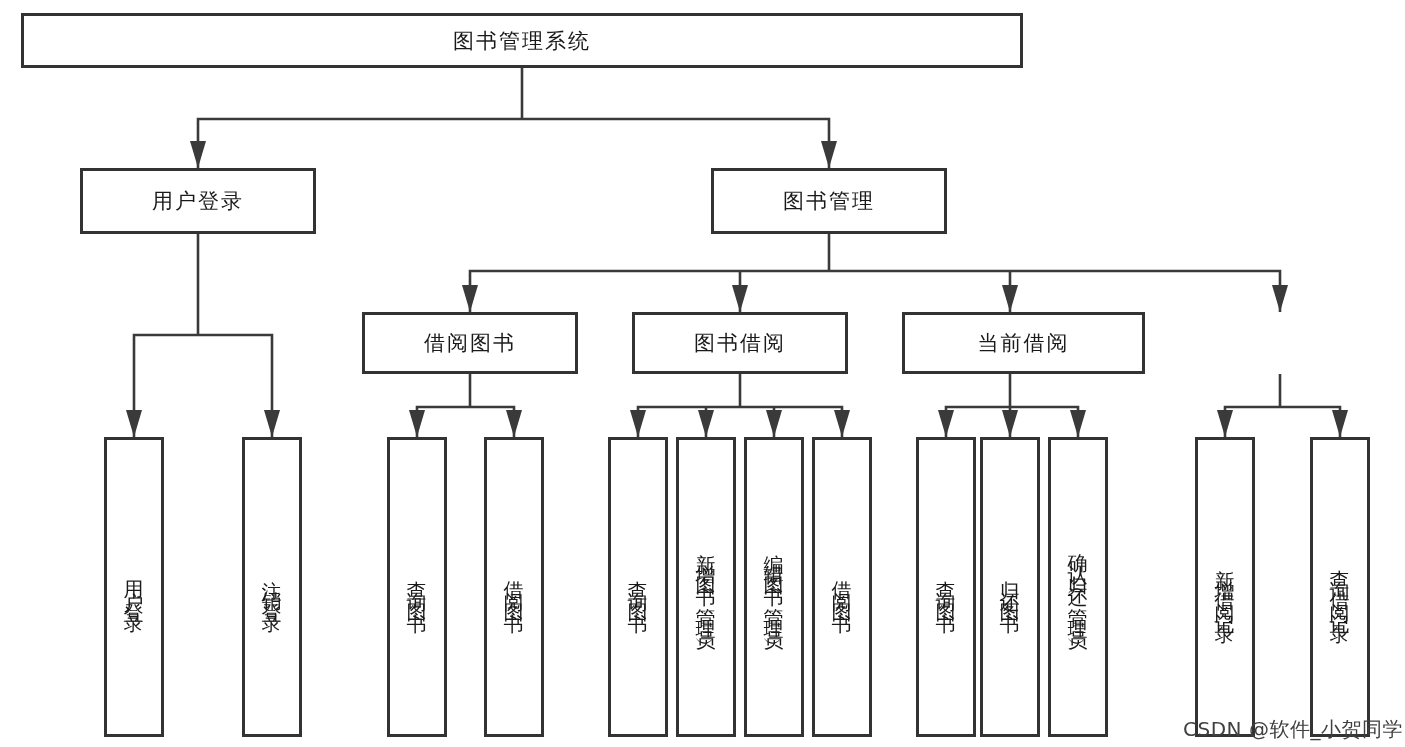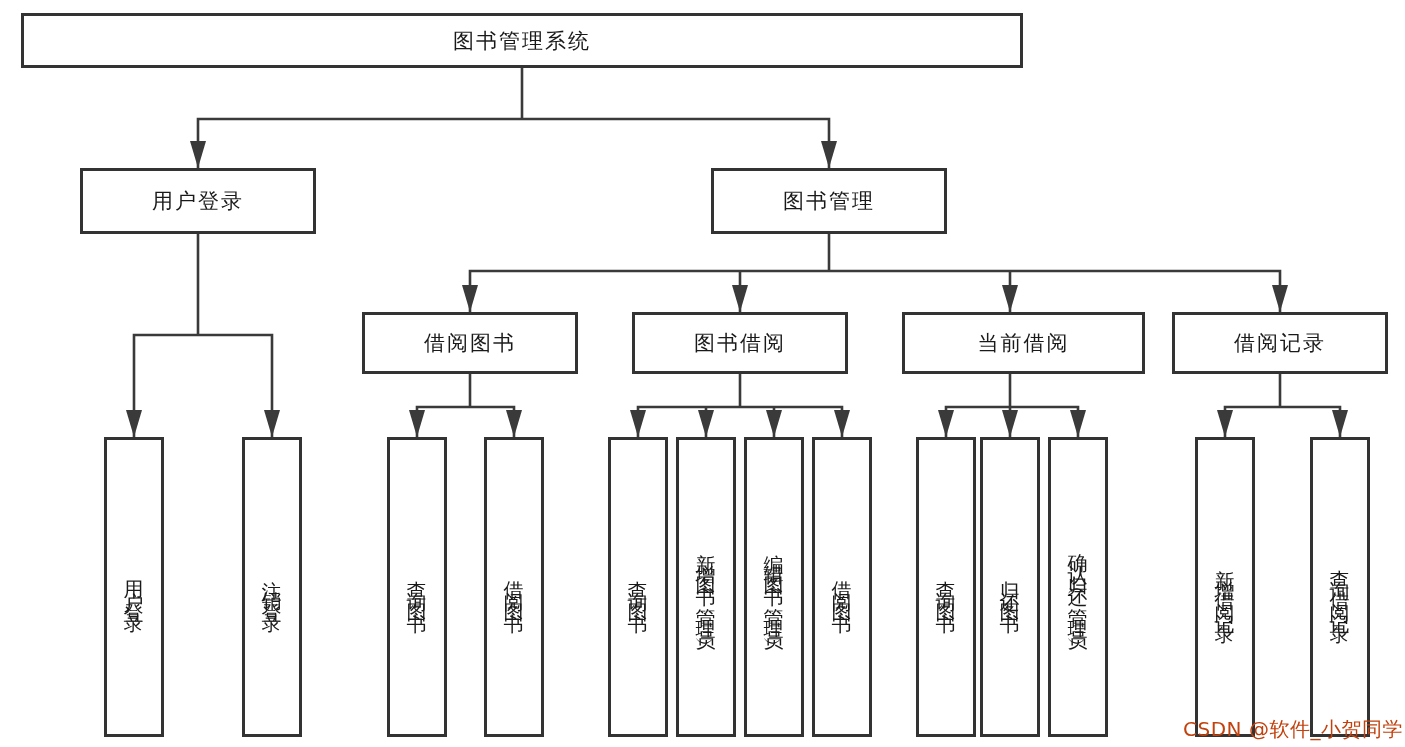--- a/index.html
+++ b/index.html
@@ -35,21 +35,21 @@
     font-size: 20px;
     letter-spacing: 11px;
     line-height: 1;
     color: #1a1a1a;
   }
   .watermark {
     position: absolute;
     left: 1183px;
     top: 716px;
     font-size: 20px;
-    color: #c2410c;
+    color: #404040;
     white-space: nowrap;
     letter-spacing: 0.5px;
   }
 </style>
 </head>
 <body>
 
 <div id="canvas">
 
   <svg id="wires" width="1405" height="747" viewBox="0 0 1405 747" xmlns="http://www.w3.org/2000/svg">
@@ -109,23 +109,20 @@
 
   <div class="node" style="left:362px;top:312px;width:216px;height:62px">
     <span class="lbl">借阅图书</span>
   </div>
   <div class="node" style="left:632px;top:312px;width:216px;height:62px">
     <span class="lbl">图书借阅</span>
   </div>
   <div class="node" style="left:902px;top:312px;width:243px;height:62px">
     <span class="lbl">当前借阅</span>
   </div>
-  <div class="node" style="left:1172px;top:312px;width:216px;height:62px">
-    <span class="lbl">借阅记录</span>
-  </div>
 
   <div class="node leaf" style="left:104px;top:437px;width:60px;height:300px">
     <span class="vlbl">用户登录</span>
   </div>
   <div class="node leaf" style="left:242px;top:437px;width:60px;height:300px">
     <span class="vlbl">注销登录</span>
   </div>
 
   <div class="node leaf" style="left:387px;top:437px;width:60px;height:300px">
     <span class="vlbl">查询图书</span>

